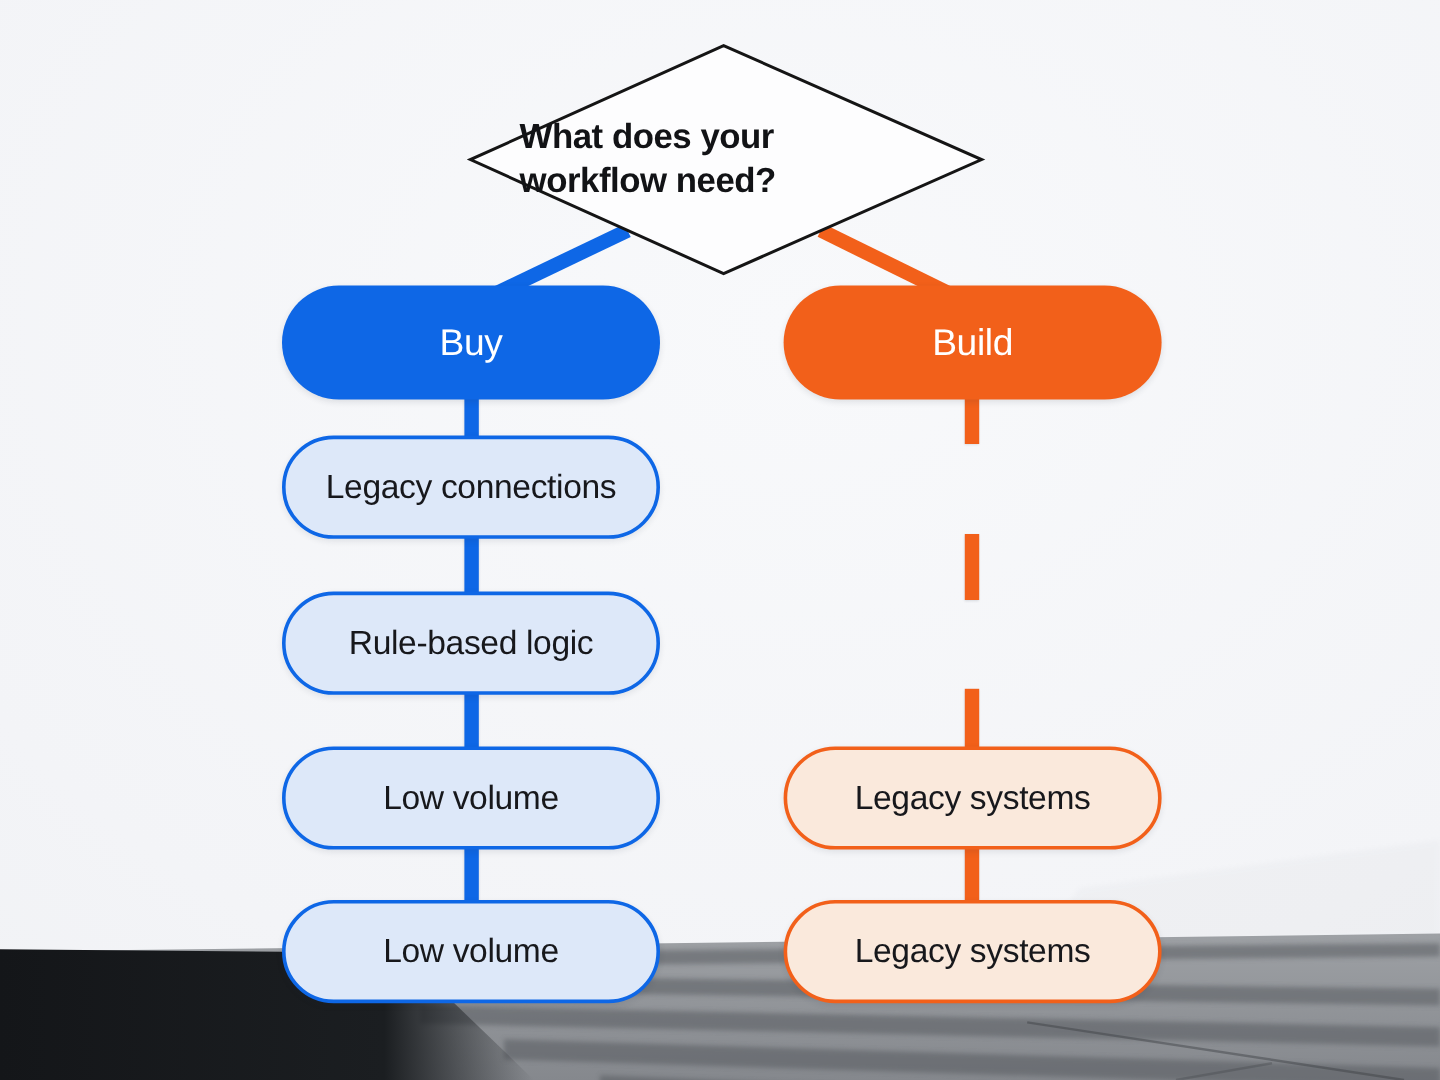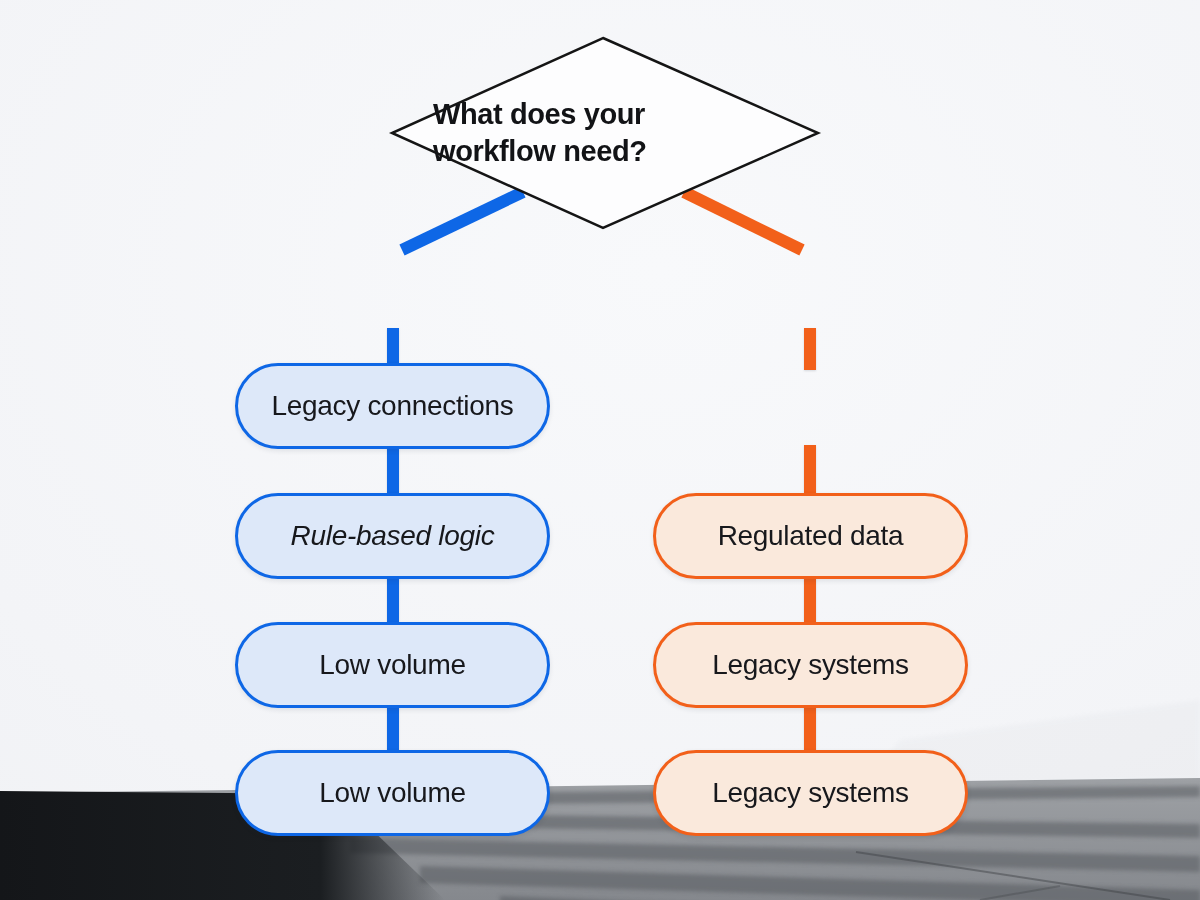--- a/index.html
+++ b/index.html
@@ -118,35 +118,38 @@
   <div class="vconn vc-left vc-0" style="background: rgb(14, 103, 230);"></div>
   <div class="vconn vc-left vc-1" style="background: rgb(14, 103, 230);"></div>
   <div class="vconn vc-left vc-2" style="background: rgb(14, 103, 230);"></div>
   <div class="vconn vc-left vc-3" style="background: rgb(14, 103, 230);"></div>
 
   <div class="vconn vc-right vc-0" style="background: rgb(242, 96, 26);"></div>
   <div class="vconn vc-right vc-1" style="background: rgb(242, 96, 26);"></div>
   <div class="vconn vc-right vc-2" style="background: rgb(242, 96, 26);"></div>
   <div class="vconn vc-right vc-3" style="background: rgb(242, 96, 26);"></div>
 
+  <div class="pill head-pill col-left row-head" style="background: rgb(14, 103, 230);">
+    <span>Buy</span>
+  </div>
   <div class="pill item-pill col-left row-0" style="background: rgb(221, 232, 249); border-color: rgb(14, 103, 230);">
     <span>Legacy connections</span>
   </div>
-  <div class="pill item-pill col-left row-1" style="background: rgb(221, 232, 249); border-color: rgb(14, 103, 230); font-style: italic;">
+  <div class="pill item-pill col-left row-1" style="background: rgb(221, 232, 249); border-color: rgb(14, 103, 230);">
     <span>Rule-based logic</span>
   </div>
   <div class="pill item-pill col-left row-2" style="background: rgb(221, 232, 249); border-color: rgb(14, 103, 230);">
     <span>Low volume</span>
   </div>
   <div class="pill item-pill col-left row-3" style="background: rgb(221, 232, 249); border-color: rgb(14, 103, 230);">
     <span>Low volume</span>
   </div>
 
-  <div class="pill item-pill col-right row-1" style="background: rgb(250, 233, 220); border-color: rgb(242, 96, 26);">
-    <span>Regulated data</span>
+  <div class="pill head-pill col-right row-head" style="background: rgb(242, 96, 26);">
+    <span>Build</span>
   </div>
   <div class="pill item-pill col-right row-2" style="background: rgb(250, 233, 220); border-color: rgb(242, 96, 26);">
     <span>Legacy systems</span>
   </div>
   <div class="pill item-pill col-right row-3" style="background: rgb(250, 233, 220); border-color: rgb(242, 96, 26);">
     <span>Legacy systems</span>
   </div>
 
 </div>
 

